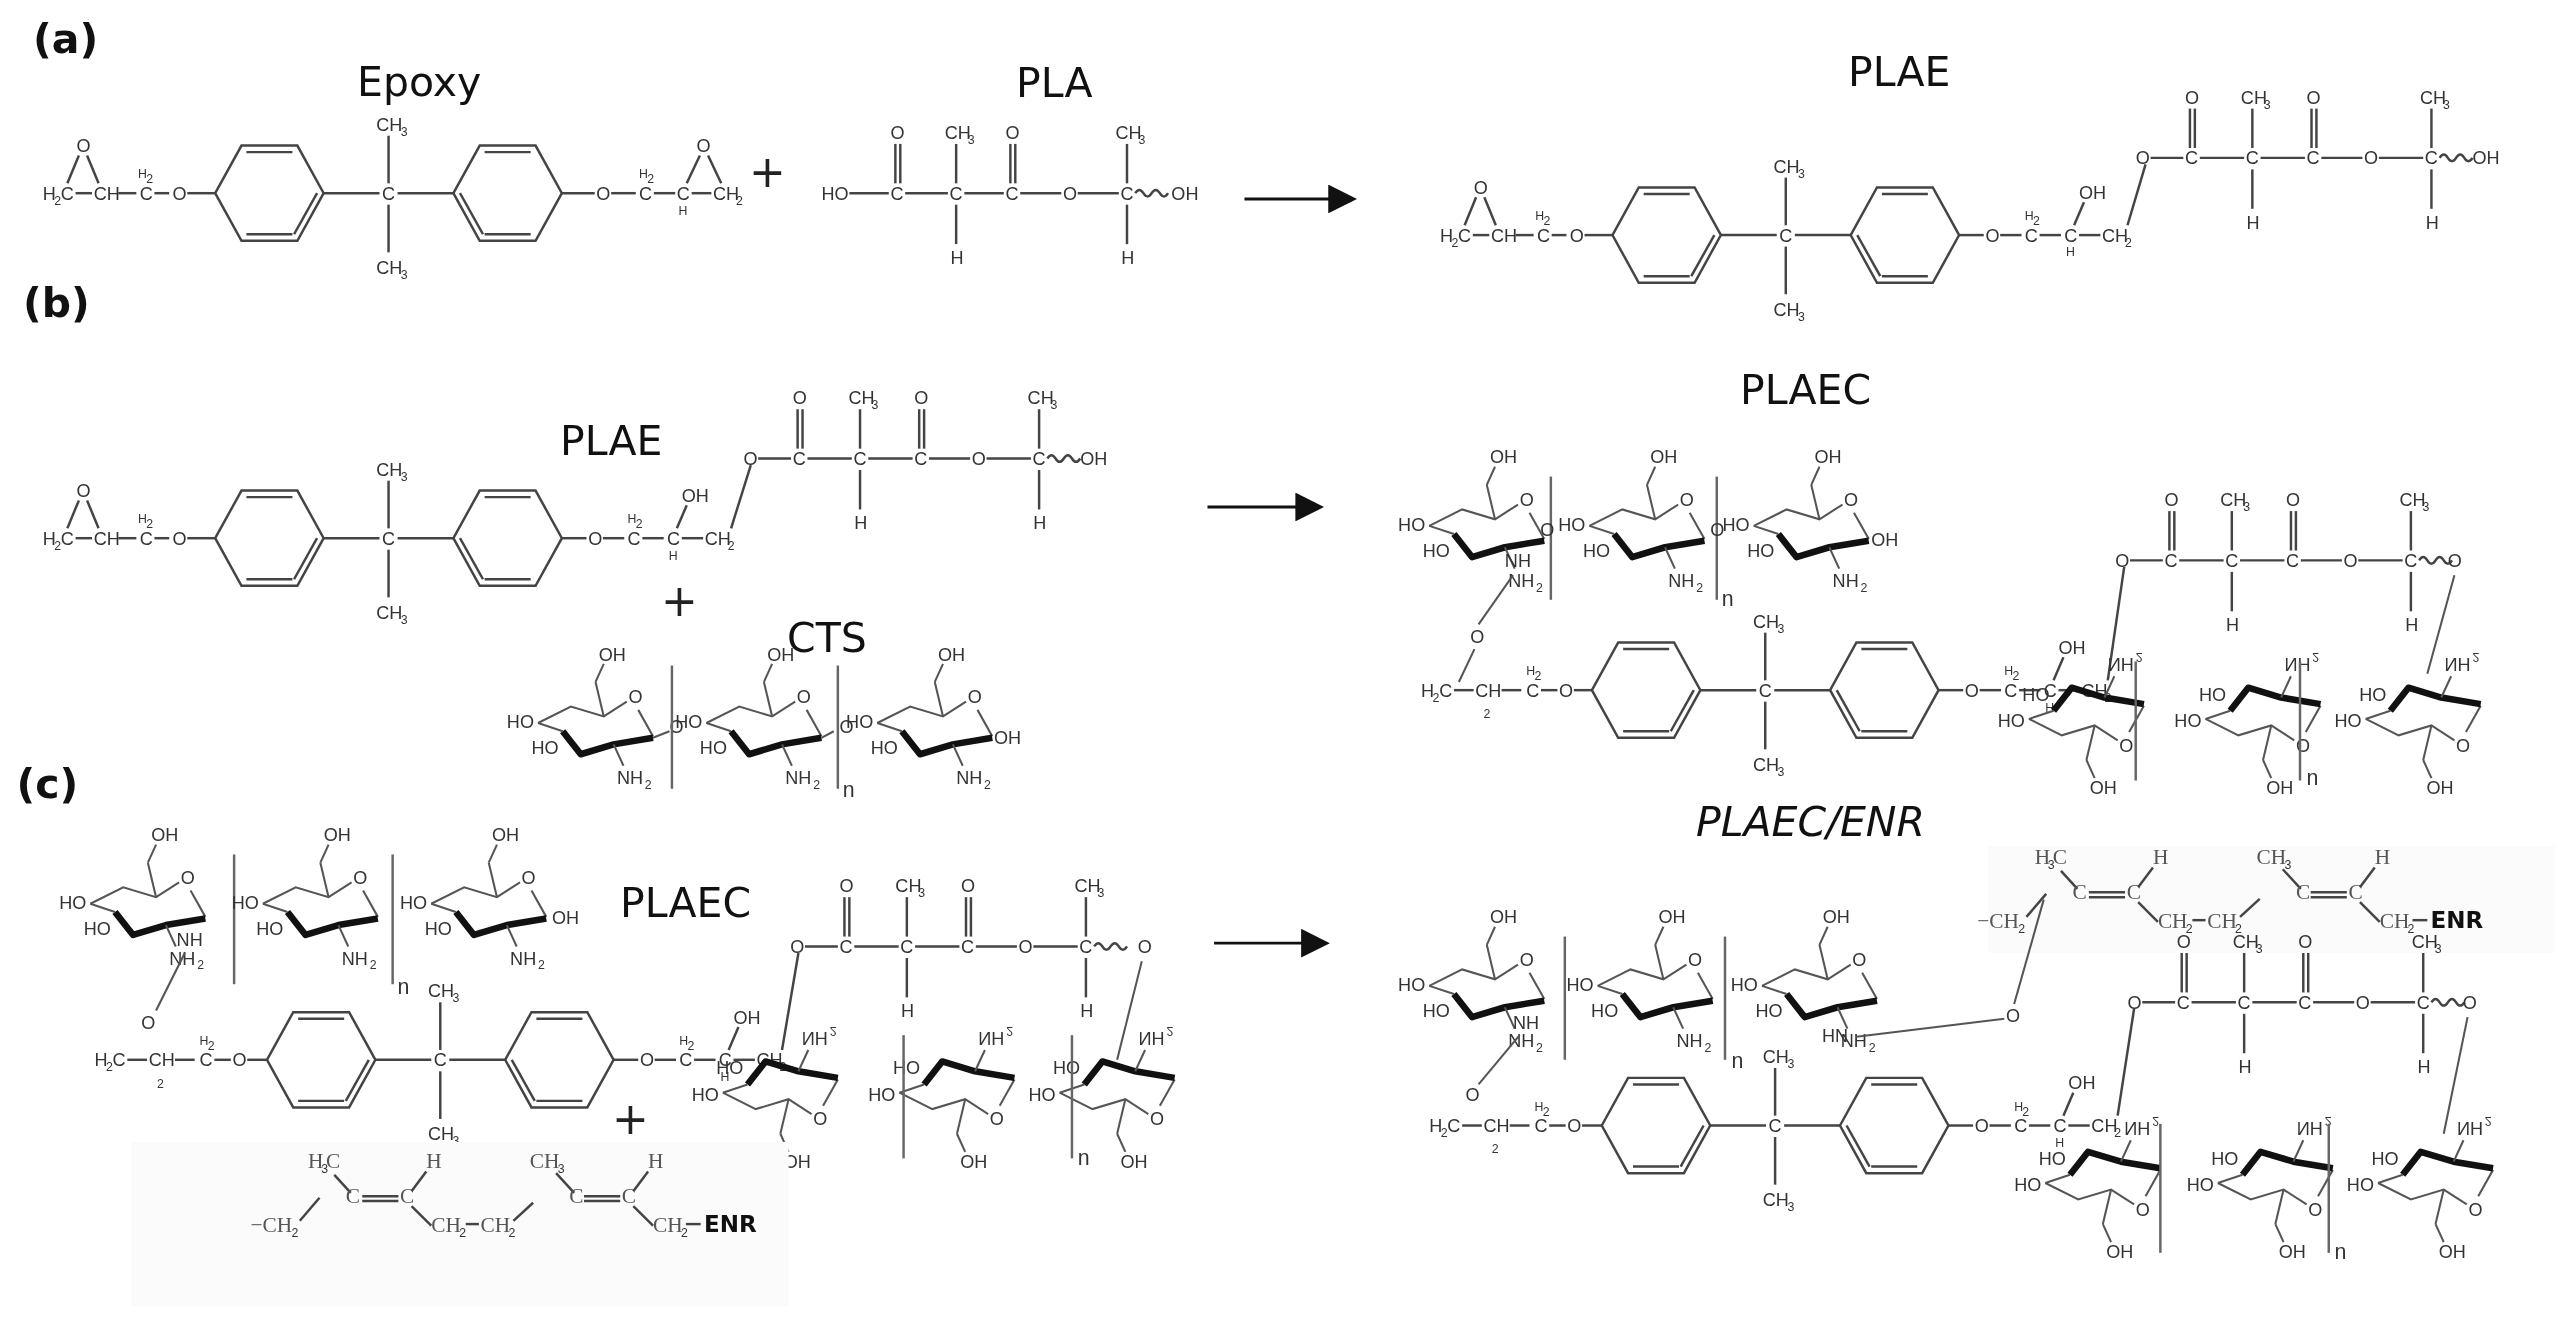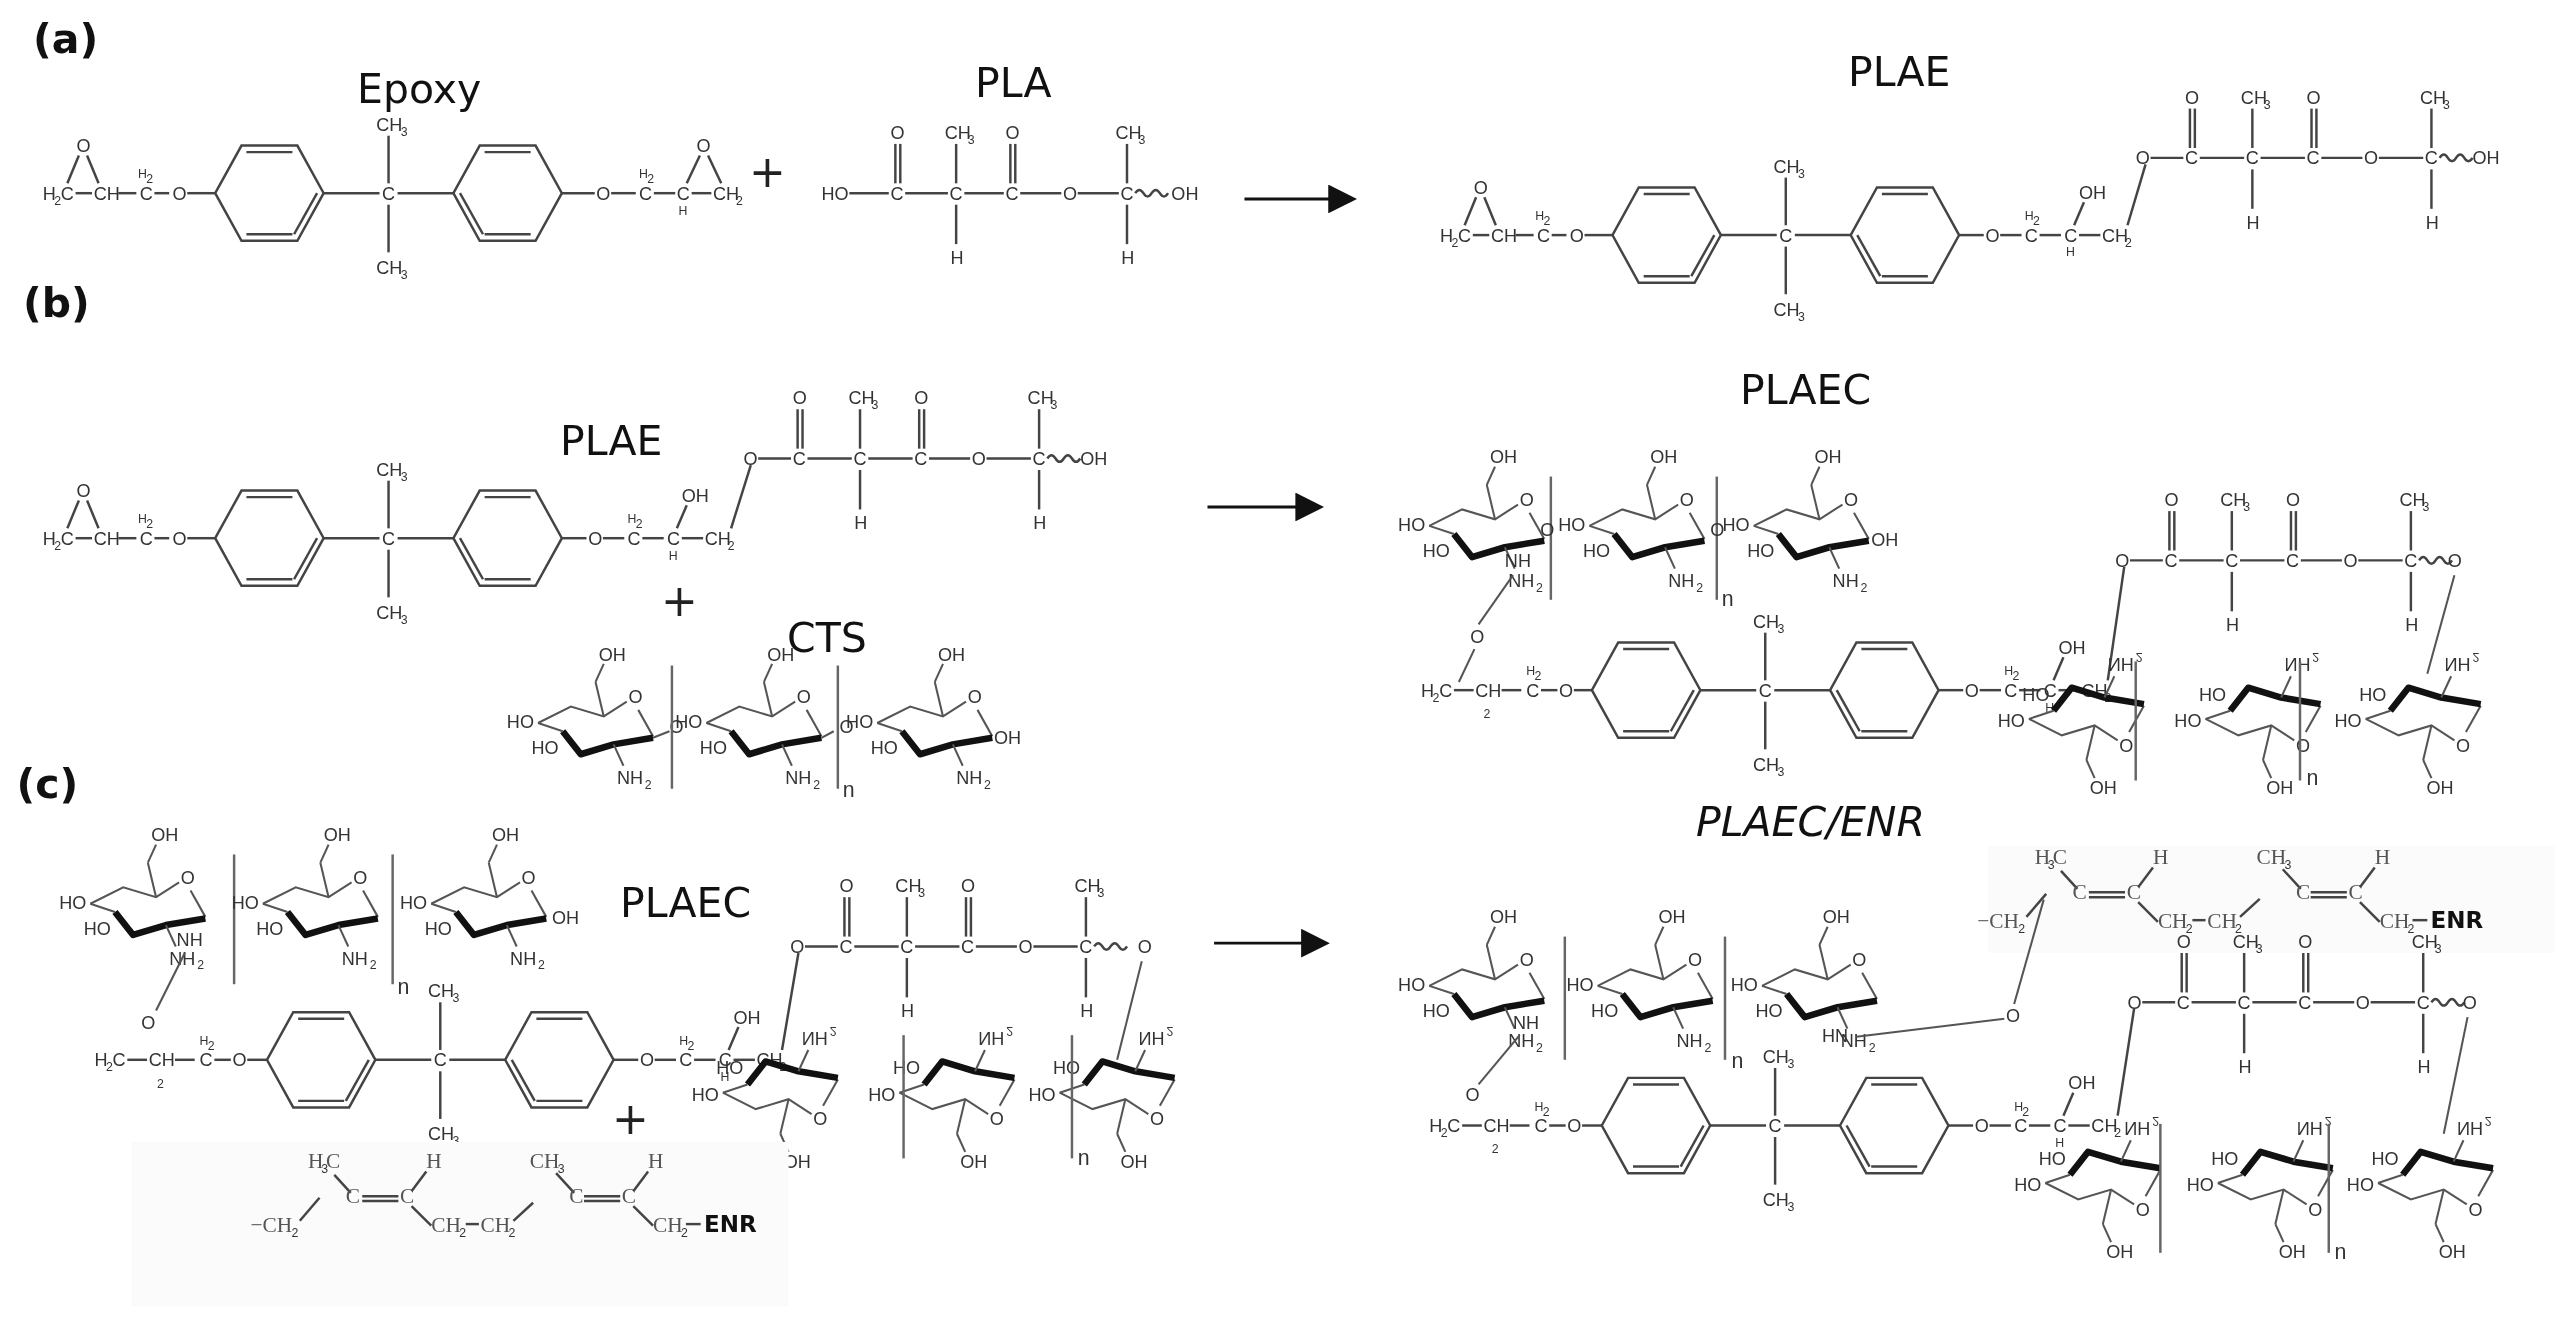--- a/index.html
+++ b/index.html
@@ -20,22 +20,22 @@
   .enrbold{font-family:"DejaVu Sans",sans-serif;font-size:28px;font-weight:bold;fill:#111;}
   .arrow{stroke:#111;stroke-width:3.5;}
 </style>
 </head>
 <body>
 
 <div class="panel-label" style="left:33px;top:15px;">(a)</div>
 <div class="panel-label" style="left:23px;top:279px;">(b)</div>
 <div class="panel-label" style="left:16.4px;top:760px;">(c)</div>
 
-<div class="title" style="left:357px;top:65px;">Epoxy</div>
-<div class="title" style="left:975px;top:59px;">PLA</div>
+<div class="title" style="left:357px;top:58px;">Epoxy</div>
+<div class="title" style="left:1016px;top:59px;">PLA</div>
 <div class="title" style="left:1848px;top:48px;">PLAE</div>
 
 <div class="title" style="left:560px;top:417px;">PLAE</div>
 <div class="title" style="left:787px;top:587px;margin-top:27px;">CTS</div>
 <div class="title" style="left:1740px;top:366px;">PLAEC</div>
 
 <div class="title" style="left:620px;top:879px;">PLAEC</div>
 <div class="title" style="left:1696px;top:798px;font-style:italic;">PLAEC/ENR</div>
 
 <div class="plus" style="left:749px;top:146px;">+</div>

